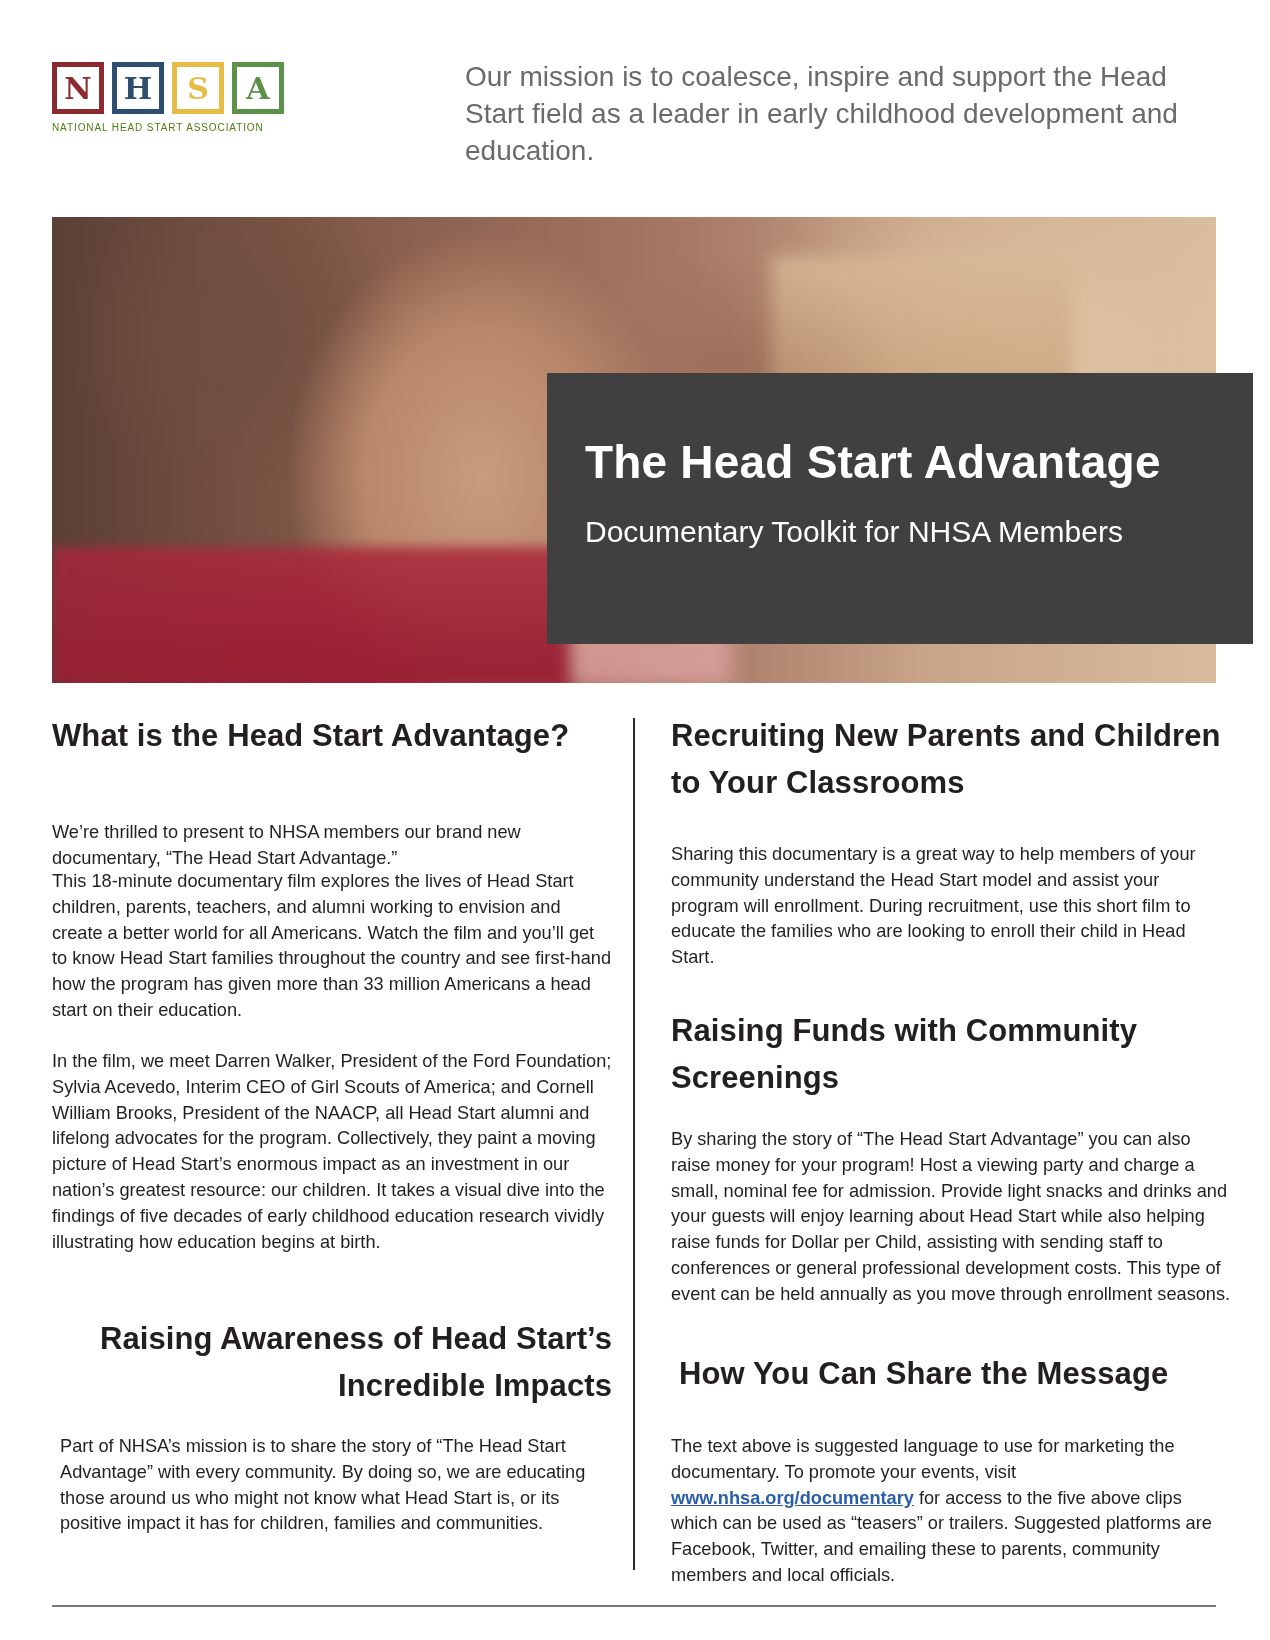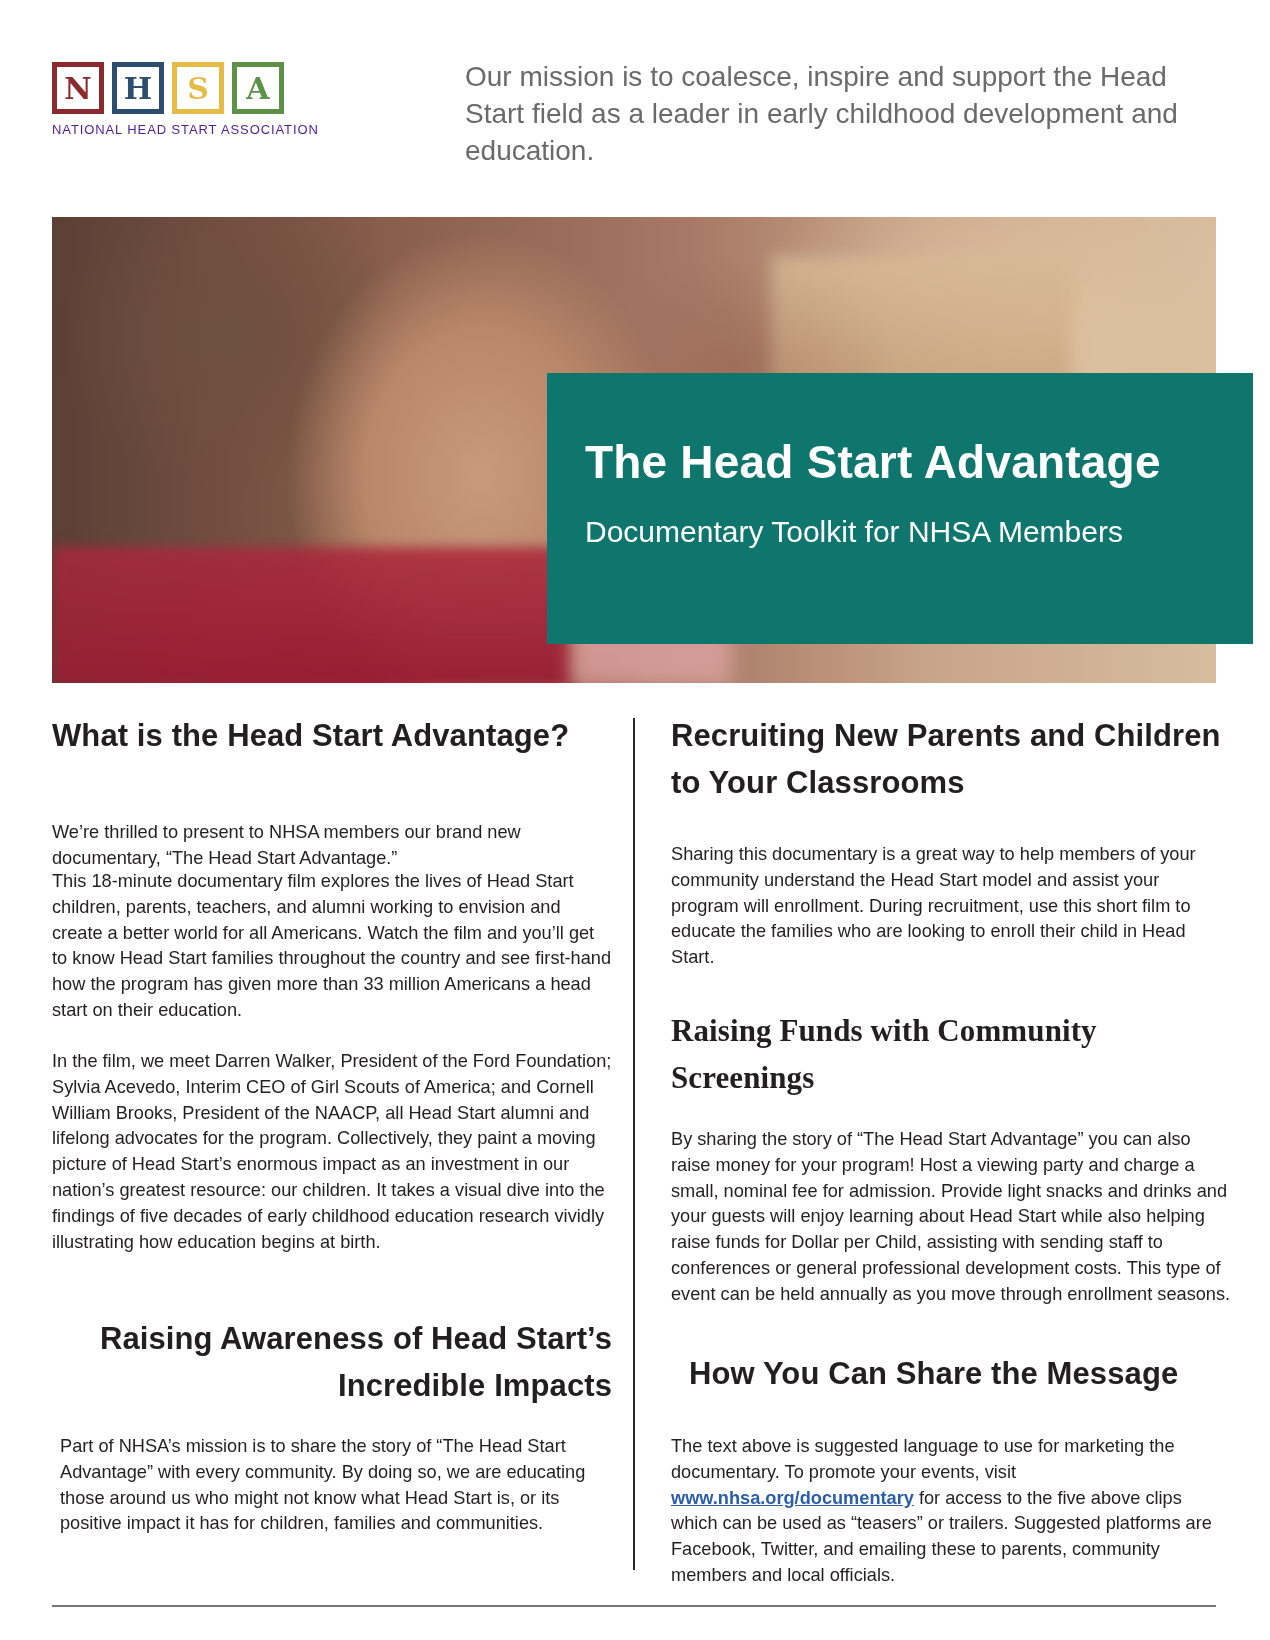--- a/index.html
+++ b/index.html
@@ -5,61 +5,61 @@
   html, body { margin: 0; padding: 0; background: #ffffff; }
   body { width: 1270px; height: 1640px; position: relative; overflow: hidden; font-family: "Liberation Sans", sans-serif; color: #231f20; }
 
   .logo { position: absolute; left: 52px; top: 62px; width: 260px; }
   .logo-blocks { display: flex; gap: 8px; }
   .block { width: 52px; height: 52px; box-sizing: border-box; border: 5px solid; display: flex; align-items: center; justify-content: center; font-family: "DejaVu Serif", serif; font-weight: bold; font-size: 30px; background: #fff; }
   .block-n { border-color: #8b2b2f; color: #8b2b2f; }
   .block-h { border-color: #2d4e6e; color: #2d4e6e; }
   .block-s { border-color: #e6bb46; color: #e6bb46; }
   .block-a { border-color: #5c9149; color: #5c9149; }
-  .logo-caption { margin-top: 8px; font-size: 13px; letter-spacing: 0.9px; color: #4c1d95; white-space: nowrap; }
+  .logo-caption { margin-top: 8px; font-size: 10px; letter-spacing: 0.9px; color: #4d7c0f; white-space: nowrap; }
 
   .mission { position: absolute; left: 465px; top: 58px; width: 720px; font-size: 28px; line-height: 37px; color: #6a6a6a; font-weight: 300; }
 
   .hero { position: absolute; left: 52px; top: 217px; width: 1164px; height: 466px; overflow: hidden;
     background:
       radial-gradient(ellipse 260px 330px at 430px 260px, #c99a7e 0%, #b9876a 45%, rgba(160,110,85,0) 75%),
       radial-gradient(ellipse 250px 220px at 180px 120px, #6f4f40 0%, rgba(100,70,55,0) 70%),
       radial-gradient(ellipse 400px 160px at 300px 460px, #a3243a 0%, rgba(163,36,58,0) 75%),
       radial-gradient(ellipse 220px 150px at 680px 150px, #9e6e5a 0%, rgba(150,100,80,0) 75%),
       radial-gradient(ellipse 380px 260px at 980px 130px, #e0c3a2 0%, rgba(220,190,160,0) 80%),
       linear-gradient(90deg, #5c3f35 0%, #8a5f4d 30%, #a77966 55%, #c8a488 75%, #d8bc9d 100%);
   }
   .hero-shelf { position: absolute; left: 720px; top: 40px; width: 300px; height: 150px; background: linear-gradient(180deg, rgba(215,185,150,0.8), rgba(190,150,110,0.6)); filter: blur(8px); }
   .hero-shirt { position: absolute; left: 0; top: 330px; width: 520px; height: 140px; background: linear-gradient(180deg, rgba(170,40,60,0.85), rgba(150,30,50,0.95)); filter: blur(6px); }
   .hero-pink { position: absolute; left: 520px; top: 370px; width: 160px; height: 100px; background: rgba(230,170,170,0.7); filter: blur(10px); }
 
-  .title-box { position: absolute; left: 547px; top: 373px; width: 706px; height: 271px; background: #0f766e; box-sizing: border-box; padding: 66px 0 0 38px; }
+  .title-box { position: absolute; left: 547px; top: 373px; width: 706px; height: 271px; background: #404040; box-sizing: border-box; padding: 66px 0 0 38px; }
   .title-main { font-size: 46px; font-weight: bold; color: #ffffff; line-height: 1; white-space: nowrap; letter-spacing: 0.2px; }
   .title-sub { margin-top: 32px; font-size: 30px; color: #ffffff; line-height: 1; white-space: nowrap; }
 
   .col { position: absolute; top: 712px; width: 555px; }
   .col-left { left: 52px; }
   .col-right { left: 671px; }
   .divider { position: absolute; left: 633px; top: 718px; width: 2px; height: 852px; background: #2a2a2a; }
 
   h2 { margin: 0; font-size: 31px; font-weight: bold; line-height: 47px; color: #231f20; letter-spacing: 0.1px; }
   p { margin: 0; font-size: 18.2px; line-height: 25.8px; color: #231f20; }
 
   .left-h1 { position: absolute; left: 0; top: 0; white-space: nowrap; }
   .left-p1 { position: absolute; left: 0; top: 80px; width: 560px; margin-top: 28px; }
   .left-p2 { position: absolute; left: 0; top: 157px; width: 560px; }
   .left-p3 { position: absolute; left: 0; top: 337px; width: 560px; }
   .left-h2 { position: absolute; left: 0; top: 603px; width: 560px; text-align: right; }
   .left-p4 { position: absolute; left: 8px; top: 722px; width: 560px; }
 
   .right-h1 { position: absolute; left: 0; top: 0; width: 560px; }
   .right-p1 { position: absolute; left: 0; top: 130px; width: 560px; }
-  .right-h2 { position: absolute; left: 0; top: 295px; width: 560px; font-family: Liberation Serif, serif; }
+  .right-h2 { position: absolute; left: 0; top: 295px; width: 560px; }
   .right-p2 { position: absolute; left: 0; top: 415px; width: 560px; }
-  .right-h3 { position: absolute; left: 18px; top: 638px; width: 560px; white-space: nowrap; }
+  .right-h3 { position: absolute; left: 8px; top: 638px; width: 560px; white-space: nowrap; }
   .right-p3 { position: absolute; left: 0; top: 722px; width: 560px; }
 
   .link { color: #2a5ea8; font-weight: bold; text-decoration: underline; }
 
   .footer-rule { position: absolute; left: 52px; top: 1605px; width: 1164px; height: 2px; background: #777777; }
 </style>
 </head>
 <body>
 
 <div class="logo">

